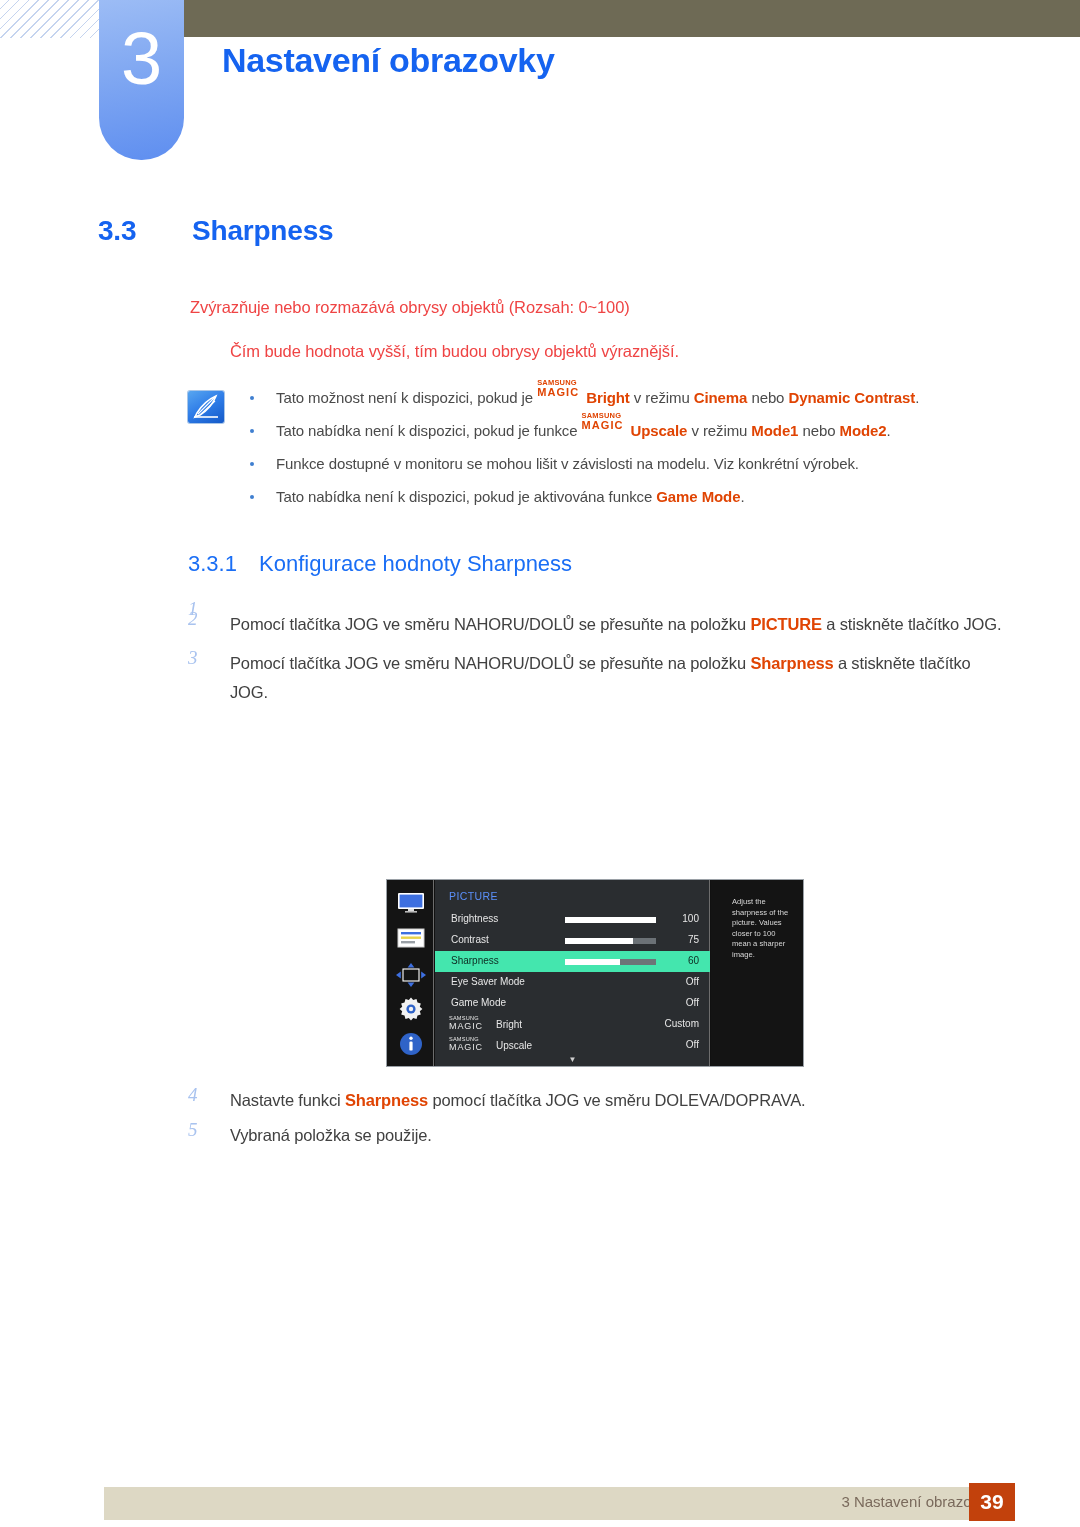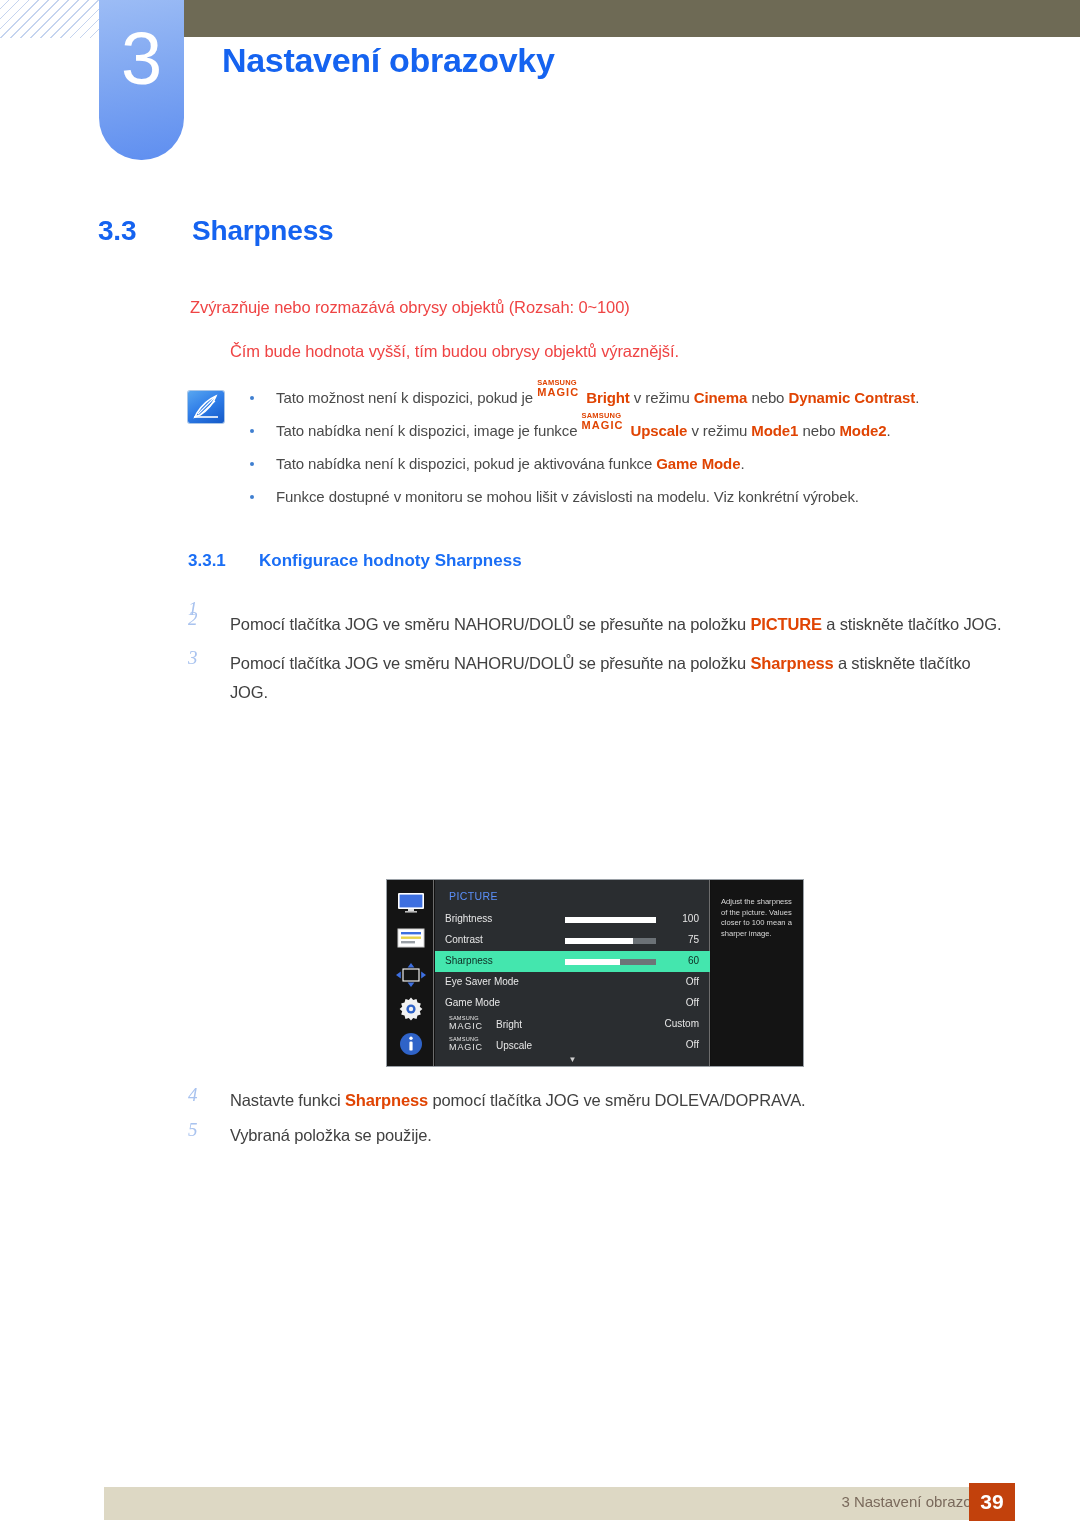--- a/index.html
+++ b/index.html
@@ -43,21 +43,21 @@
 
   
   .h2{
     position:absolute;left:98px;top:215px;
     font-size:28px;font-weight:bold;color:#1563f0;
     letter-spacing:-0.2px;
   }
   .h2 .num{display:inline-block;width:94px;}
   .h3{
     position:absolute;left:188px;top:551px;
-    font-size:17px;font-weight:bold;color:#1a6ef5;
+    font-size:22px;font-weight:normal;color:#1a6ef5;
   }
   .h3 .num{display:inline-block;width:71px;}
 
   
   .para{
     position:absolute;left:190px;
     font-size:16.5px;color:#ef4444;
     letter-spacing:-0.1px;
   }
   .p1{top:298px;}
@@ -156,32 +156,32 @@
     position:absolute;left:48px;top:0;width:275px;height:100%;
     background:#2a2d30;
     border-right:1px solid #6d6d6d;
     box-sizing:border-box;
   }
   .osd-tip{
     position:absolute;left:324px;top:0;right:0;height:100%;
     background:#141414;
     color:#d8d8d8;
     font-size:7.6px;line-height:10.5px;
-    padding:17px 8px 0 10px;
+    padding:17px 8px 0 21px;
     box-sizing:border-box;
   }
   .osd-title{
     position:absolute;left:14px;top:10px;
     color:#5b8ff9;font-size:10.5px;letter-spacing:0.4px;
   }
   .osd-row{
     position:absolute;left:0;width:275px;height:21px;
   }
   .osd-row .lbl{
-    position:absolute;left:10px;top:4px;
+    position:absolute;left:16px;top:4px;
     font-size:10px;color:#e7e7e7;text-align:right;
   }
   .osd-row .val{
     position:absolute;right:11px;top:4px;
     font-size:10px;color:#e7e7e7;text-align:right;
   }
   .osd-row .bar{
     position:absolute;left:130px;top:8px;width:91px;height:6px;
     background:#6b7176;
   }
@@ -240,27 +240,27 @@
       <path d="M6 21 L22 5" stroke="#ffffff" stroke-width="1.1"></path>
       <path d="M9 21 L23 8" stroke="#ffffff" stroke-width="1.1"></path>
       <path d="M2 24 L26 24" stroke="#ffffff" stroke-width="1.6"></path>
     </svg>
   </div>
   <ul class="note-list">
     <li>
       <span>Tato možnost není k dispozici, pokud je </span><span class="smagic"><span class="s1">SAMSUNG</span><span class="s2">MAGIC</span></span><span class="hl">Bright</span><span> v režimu </span><span class="hl">Cinema</span><span> nebo </span><span class="hl">Dynamic Contrast</span><span>.</span>
     </li>
     <li>
-      <span>Tato nabídka není k dispozici, image je funkce </span><span class="smagic"><span class="s1">SAMSUNG</span><span class="s2">MAGIC</span></span><span class="hl">Upscale</span><span> v režimu </span><span class="hl">Mode1</span><span> nebo </span><span class="hl">Mode2</span><span>.</span>
+      <span>Tato nabídka není k dispozici, pokud je funkce </span><span class="smagic"><span class="s1">SAMSUNG</span><span class="s2">MAGIC</span></span><span class="hl">Upscale</span><span> v režimu </span><span class="hl">Mode1</span><span> nebo </span><span class="hl">Mode2</span><span>.</span>
+    </li>
+    <li>
+      <span>Funkce dostupné v monitoru se mohou lišit v závislosti na modelu. Viz konkrétní výrobek.</span>
     </li>
     <li>
       <span>Tato nabídka není k dispozici, pokud je aktivována funkce </span><span class="hl">Game Mode</span><span>.</span>
-    </li>
-    <li>
-      <span>Funkce dostupné v monitoru se mohou lišit v závislosti na modelu. Viz konkrétní výrobek.</span>
     </li>
   </ul>
 </div>
 
 <div class="h3">
   <span class="num">3.3.1</span><span>Konfigurace hodnoty Sharpness</span>
 </div>
 
 <div class="steps">
 

